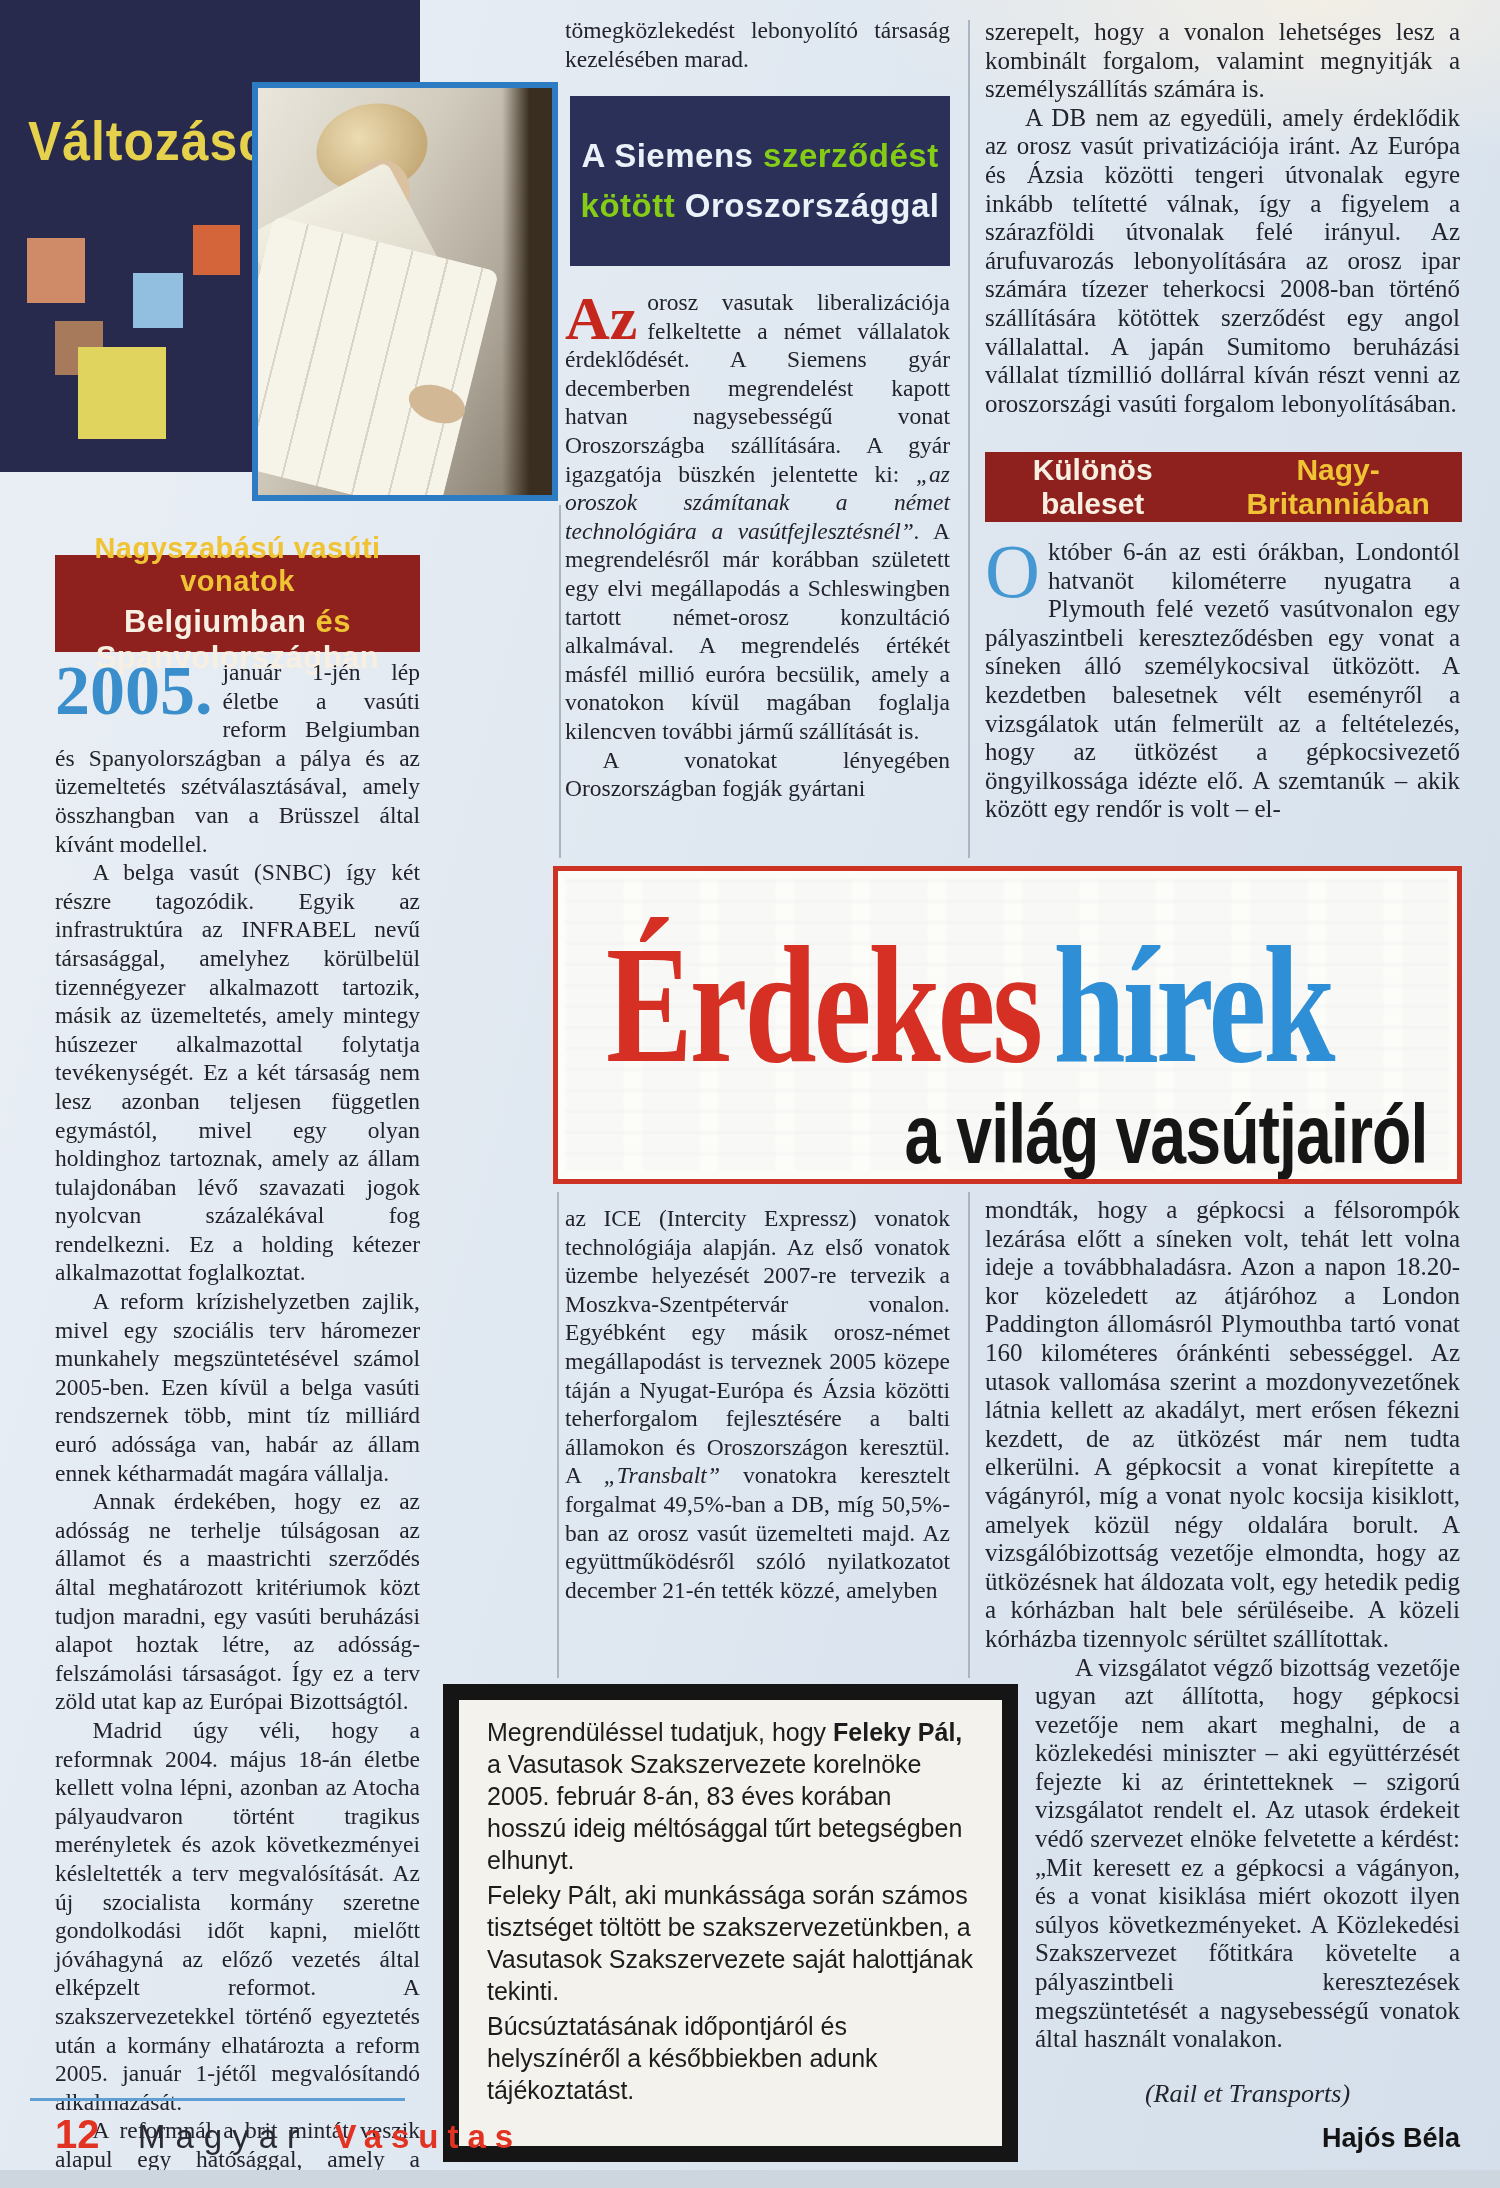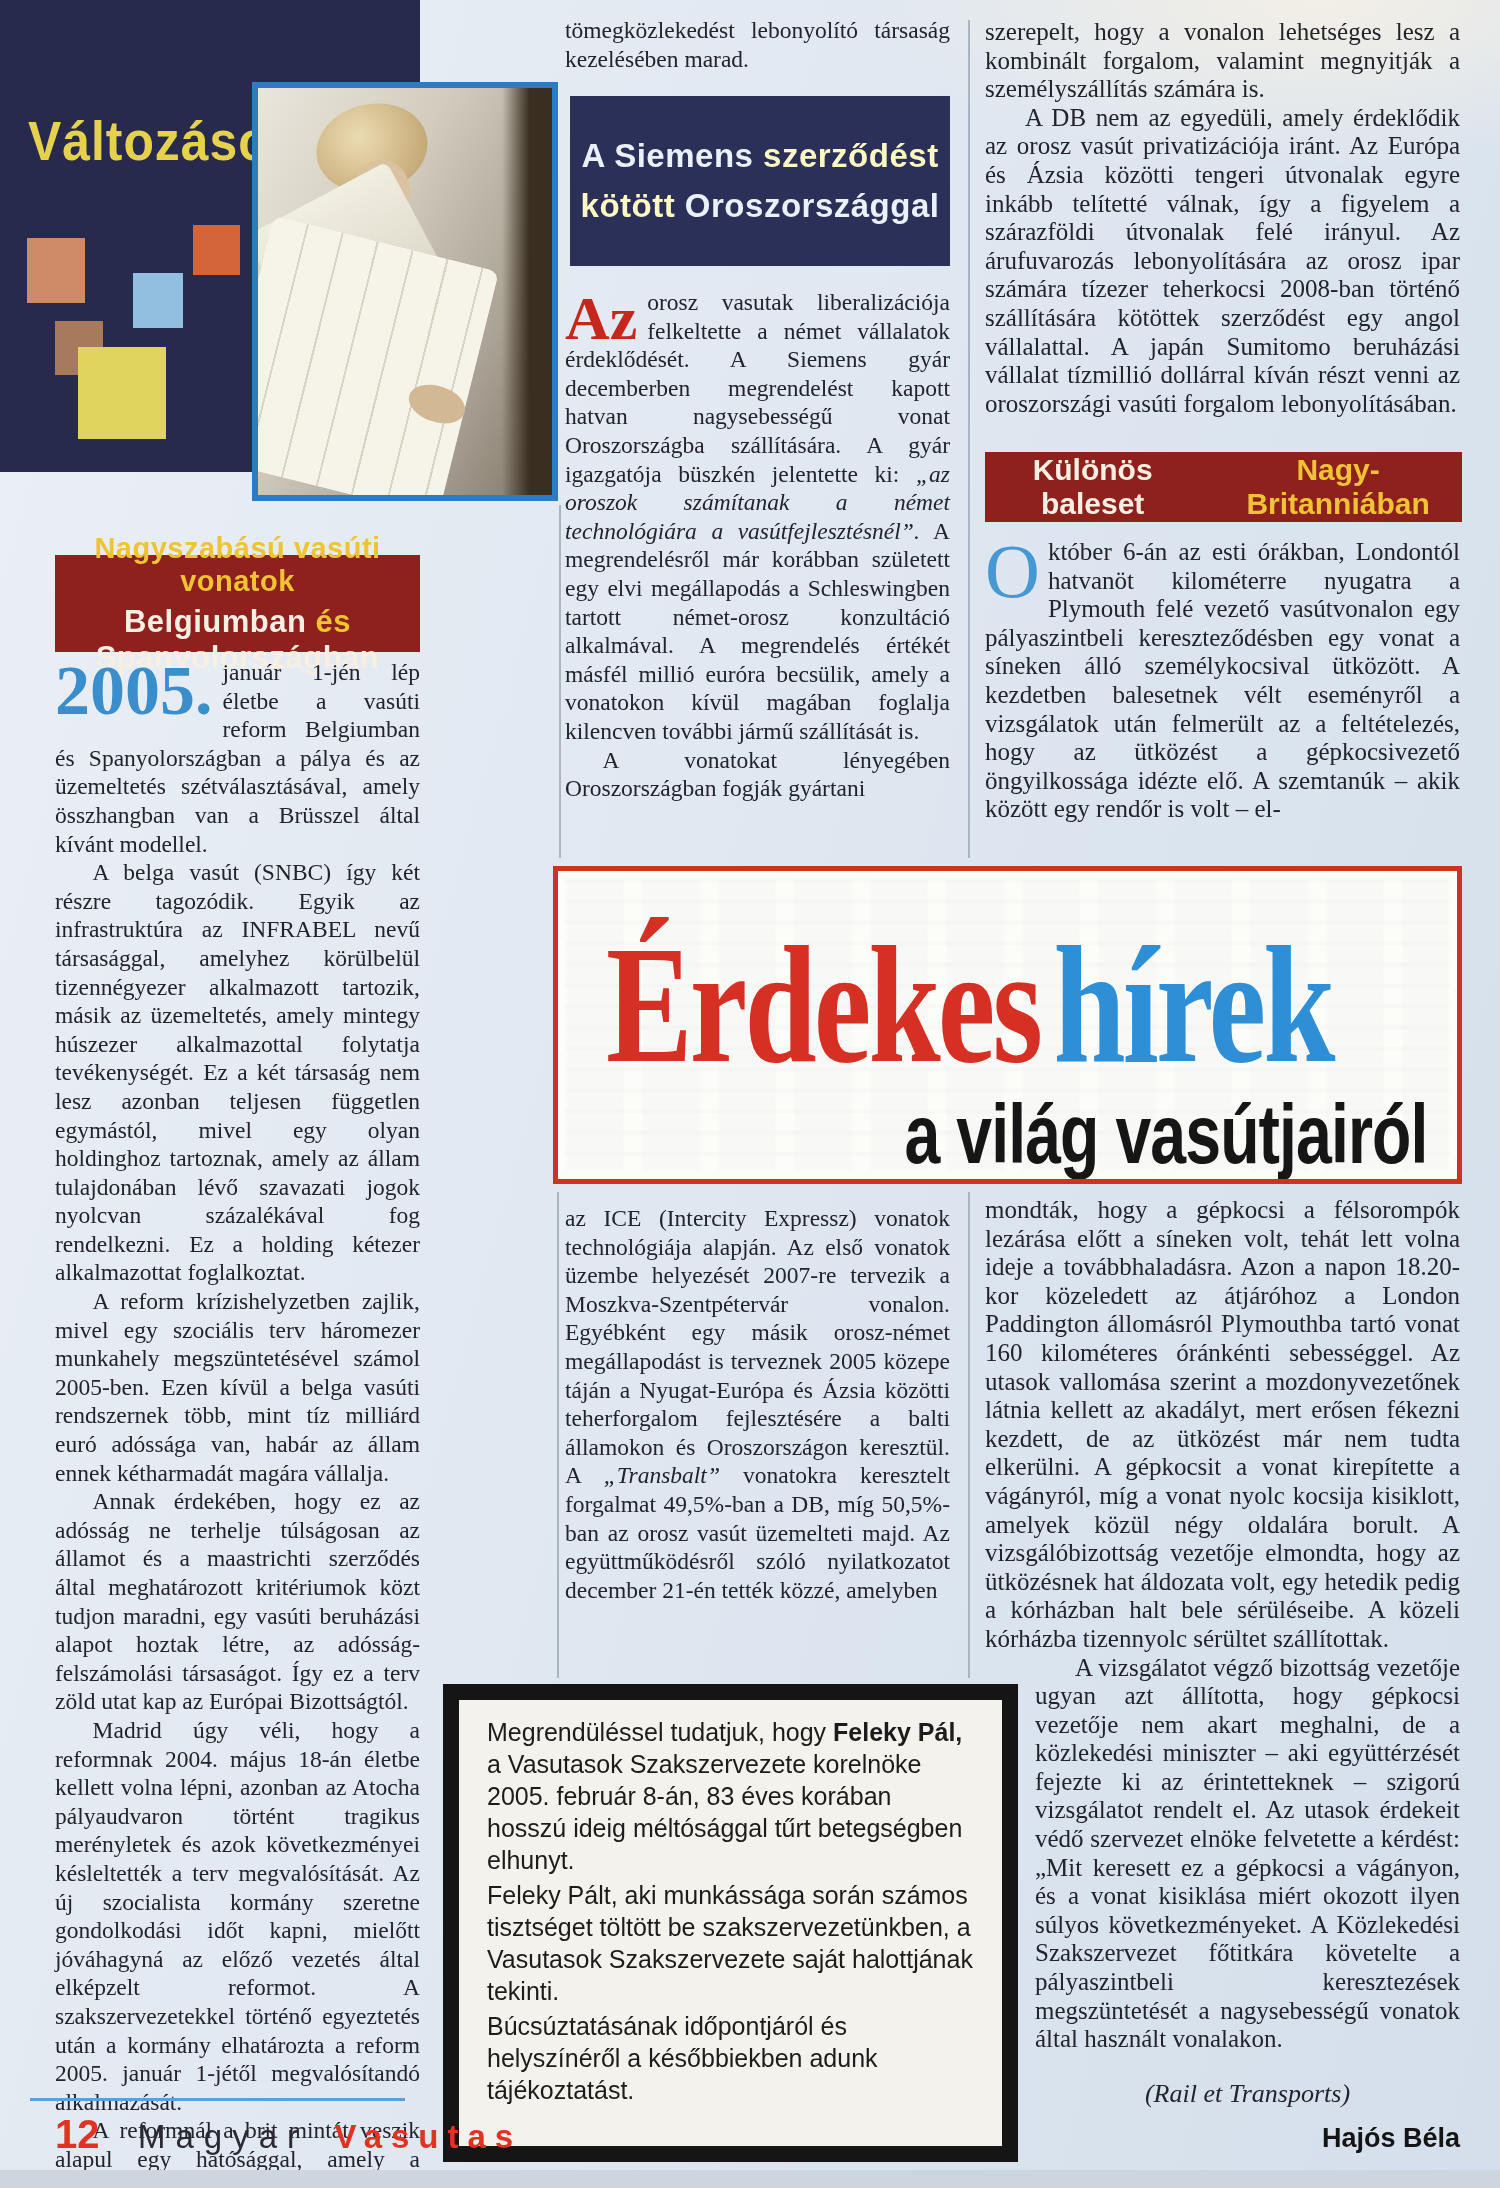--- a/index.html
+++ b/index.html
@@ -46,21 +46,21 @@
   .banner{position:absolute;font-family:"Liberation Sans",sans-serif;font-weight:bold;text-align:center;}
   .banner .yellow{color:#f0c335;}
   .banner .white{color:#f7efe2;}
   .banner-reform{left:55px;top:555px;width:365px;height:97px;background:#8e211d;
                  display:flex;flex-direction:column;justify-content:center;gap:6px;}
   .banner-reform .bline1{font-size:29px;color:#f0c335;letter-spacing:.5px;}
   .banner-reform .bline2{font-size:31px;letter-spacing:.5px;}
   .banner-blue{left:570px;top:96px;width:380px;height:170px;background:#2a3057;
                display:flex;flex-direction:column;justify-content:center;gap:12px;}
   .banner-blue .lt{color:#eaf1f9;}
-  .banner-blue .ltblue{color:#fef9c3;}
+  .banner-blue .ltblue{color:#84cc16;}
   .banner-blue div{font-size:33px;letter-spacing:.5px;}
   .banner-accident{left:985px;top:452px;width:477px;height:70px;background:#8e211d;
                    display:flex;align-items:center;gap:14px;font-size:30px;}
   
   .col{position:absolute;text-align:justify;}
   .col p{margin:0;text-indent:1.6em;}
   .col p.noindent{text-indent:0;}
   .col1{left:55px;top:658px;width:365px;font-size:23.5px;line-height:28.6px;}
   .col2top{left:565px;top:16px;width:385px;font-size:23.5px;line-height:28.6px;}
   .col2mid{left:565px;top:288px;width:385px;font-size:23.5px;line-height:28.6px;}

